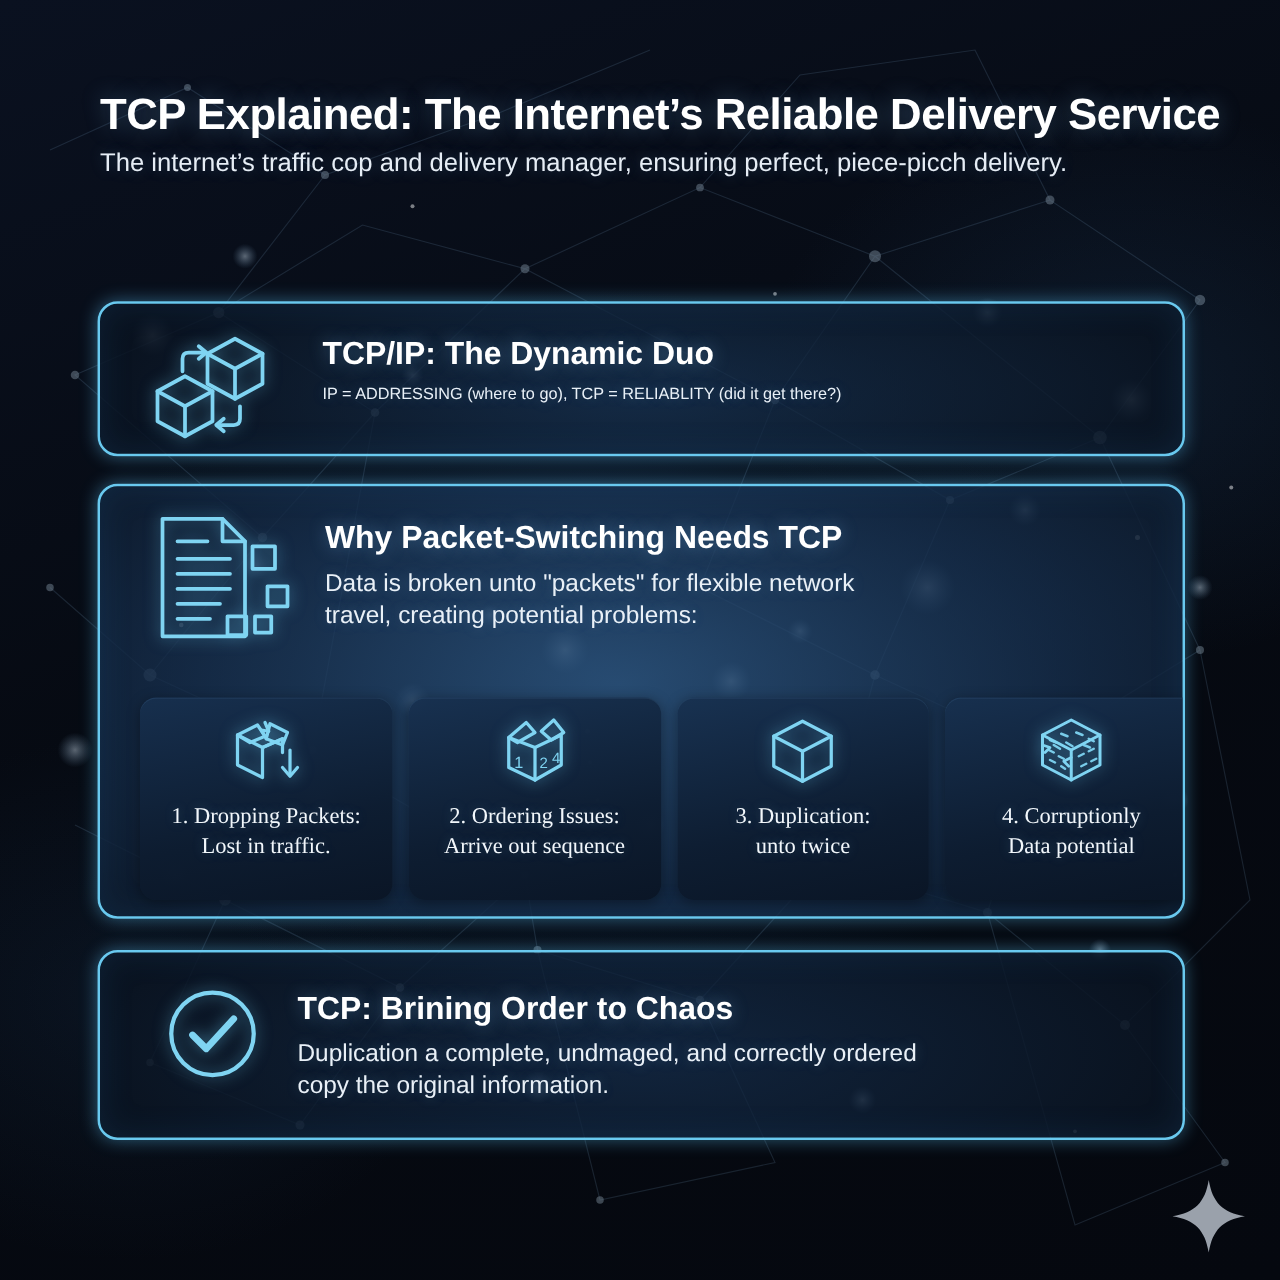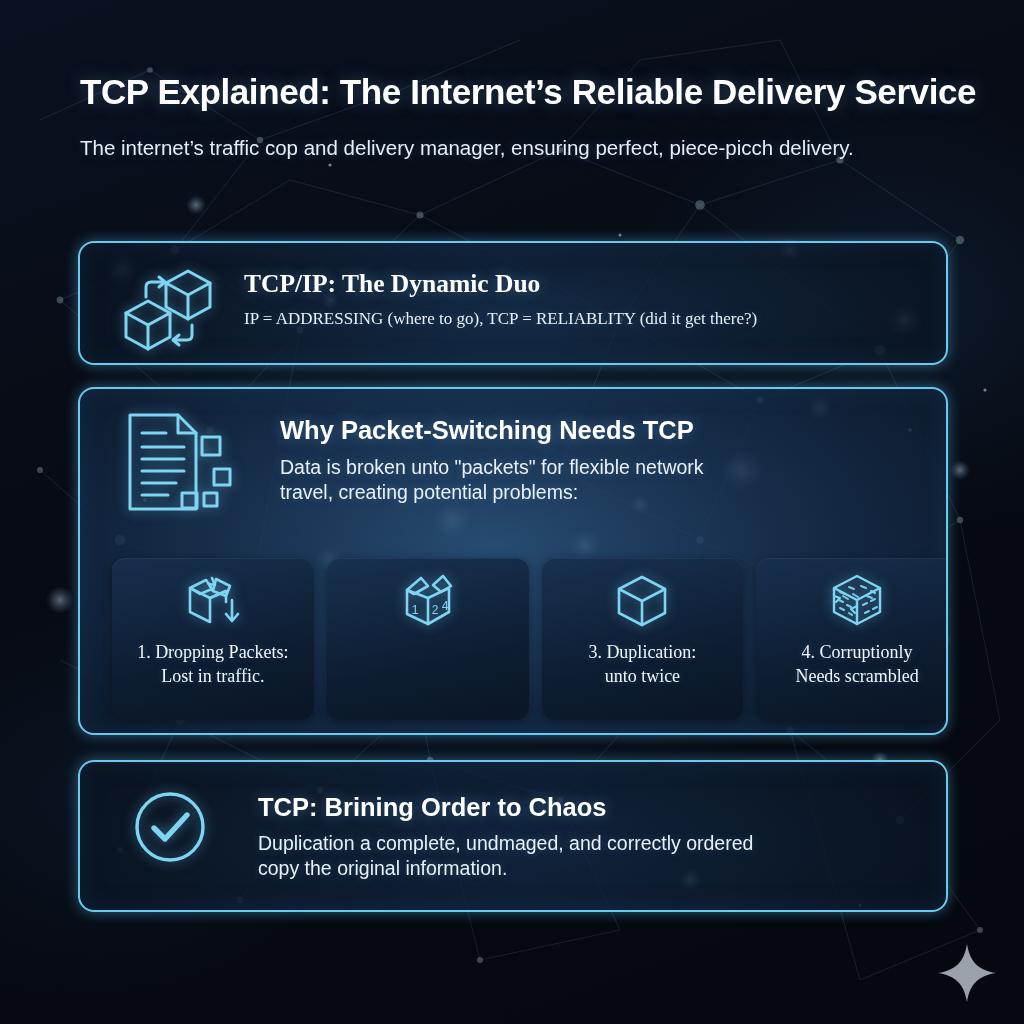--- a/index.html
+++ b/index.html
@@ -23,21 +23,21 @@
   #mesh { opacity:.55; }
 
   
   .header { position:absolute; left:80px; top:72px; width:880px; }
   .title {
     font-size:35px; font-weight:bold; color:#ffffff; letter-spacing:-.4px;
     text-shadow:0 0 18px rgba(120,180,230,.35);
     white-space:nowrap;
   }
   .subtitle {
-    margin-top:24px; font-size:20.5px; color:#e6edf5; font-weight:400;
+    margin-top:7px; font-size:20.5px; color:#e6edf5; font-weight:400;
     text-shadow:0 0 12px rgba(110,170,220,.3);
     white-space:nowrap;
   }
 
   
   .card {
     position:absolute;
     border:2.5px solid #69c9ef;
     border-radius:16px;
     box-shadow:0 0 14px rgba(90,190,240,.45), inset 0 0 26px rgba(40,110,170,.18);
@@ -61,31 +61,31 @@
     font-size:25.5px; font-weight:bold; color:#ffffff;
     text-shadow:0 0 14px rgba(120,185,235,.4); white-space:nowrap;
   }
   .card-sub {
     font-size:19.5px; color:#e9f0f7; font-weight:400; line-height:1.3;
     text-shadow:0 0 10px rgba(110,170,220,.3);
   }
 
   
   #duo-row { left:36px; top:18px; }
-  #duo-row .text-col { margin-left:20px; padding-top:8px;font-family:Liberation Serif, serif; }
-  #duo-row .card-sub { margin-top:9px; font-size:17px; white-space:nowrap; }
+  #duo-row .text-col { margin-left:34px; padding-top:8px; }
+  #duo-row .card-sub { margin-top:9px; font-size:13px; white-space:nowrap; }
 
   
   #why-row { left:40px; top:20px; }
-  #why-row .text-col { margin-left:48px; padding-top:7px; }
+  #why-row .text-col { margin-left:28px; padding-top:7px; }
   #why-row .card-sub { margin-top:10px; max-width:560px; }
 
   
   #order-row { left:50px; top:25px; }
-  #order-row .text-col { margin-left:48px; padding-top:6px; }
+  #order-row .text-col { margin-left:28px; padding-top:6px; }
   #order-row .card-sub { margin-top:9px; max-width:620px; }
 
   
   #subcards {
     position:absolute; left:32px; top:169px; width:846px; height:162px;
     display:flex; gap:13px;
   }
   .subcard {
     flex:1 1 0; border-radius:13px;
     background:linear-gradient(168deg, rgba(23,48,79,.92) 0%, rgba(13,28,48,.95) 62%, rgba(10,21,37,.96) 100%);
@@ -296,20 +296,24 @@
           <svg width="62" height="58" viewBox="0 0 62 58" fill="none" stroke="#7fd4f2" stroke-width="2.6" stroke-linecap="round" stroke-linejoin="round">
             <path d="M10 18 L24 6 L31 14 L17 22 Z"></path>
             <path d="M36 13 L46 4 L54 14 L44 20 Z"></path>
             <path d="M10 18 L10 42 L31 52 L31 26 Z"></path>
             <path d="M31 26 L52 16 L52 40 L31 52"></path>
             <text x="18" y="42" font-family="Liberation Sans, sans-serif" font-size="13" fill="#7fd4f2" stroke="none" text-anchor="middle">1</text>
             <text x="38" y="42" font-family="Liberation Sans, sans-serif" font-size="12" fill="#7fd4f2" stroke="none" text-anchor="middle">2</text>
             <text x="48" y="38" font-family="Liberation Sans, sans-serif" font-size="12" fill="#7fd4f2" stroke="none" text-anchor="middle">4</text>
           </svg>
         </div>
+        <div class="subcard-label">
+          <span>2. Ordering Issues:</span>
+          <span class="l2">Arrive out sequence</span>
+        </div>
       </div>
 
       <div class="subcard">
         <div class="icon-wrap">
           <svg width="58" height="56" viewBox="0 0 58 56" fill="none" stroke="#7fd4f2" stroke-width="2.6" stroke-linecap="round" stroke-linejoin="round">
             <path d="M29 4 L52 16 L52 40 L29 52 L6 40 L6 16 Z"></path>
             <path d="M6 16 L29 28 L52 16"></path>
             <path d="M29 28 L29 52"></path>
           </svg>
         </div>
@@ -330,21 +334,21 @@
               <path d="M12 28 L16 30 M20 33 L24 35 M13 36 L17 38 M22 41 L25 43"></path>
               <path d="M36 33 L40 31 M44 29 L48 27 M38 41 L42 39 M46 37 L50 35"></path>
               <path d="M16 24 L21 27 M26 22 L31 25 M40 24 L45 26"></path>
             </g>
             <path d="M7 24 L13 26 L9 30" stroke-width="2.2"></path>
             <path d="M30 34 L24 37 L28 41" stroke-width="2.2"></path>
           </svg>
         </div>
         <div class="subcard-label">
           <span>4. Corruptionly</span>
-          <span class="l2">Needs scrambled</span>
+          <span class="l2">Data potential</span>
         </div>
       </div>
 
     </div>
   </div>
 
   <div class="card" id="card-order">
     <div class="row" id="order-row">
       <div class="icon-wrap">
         <svg width="80" height="80" viewBox="0 0 80 80" fill="none" stroke="#7fd4f2" stroke-width="3.4" stroke-linecap="round" stroke-linejoin="round">

